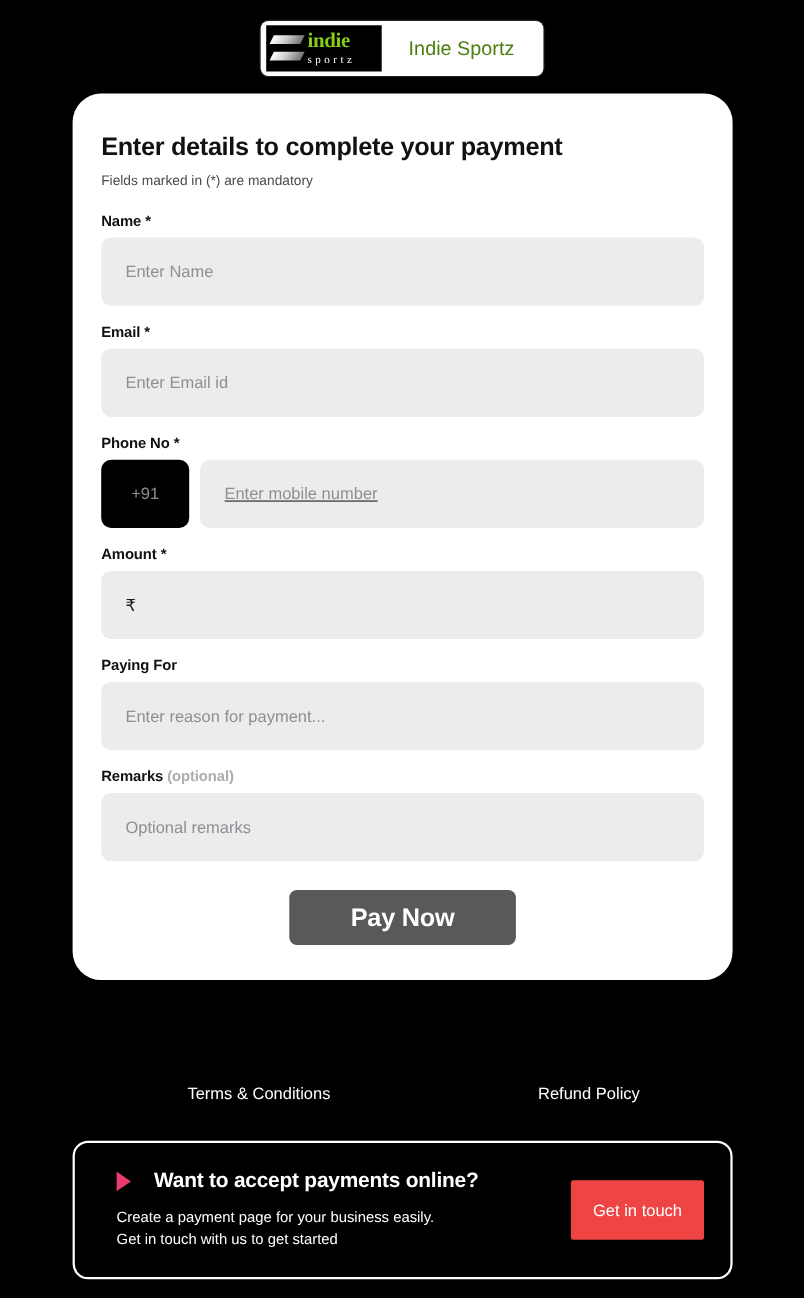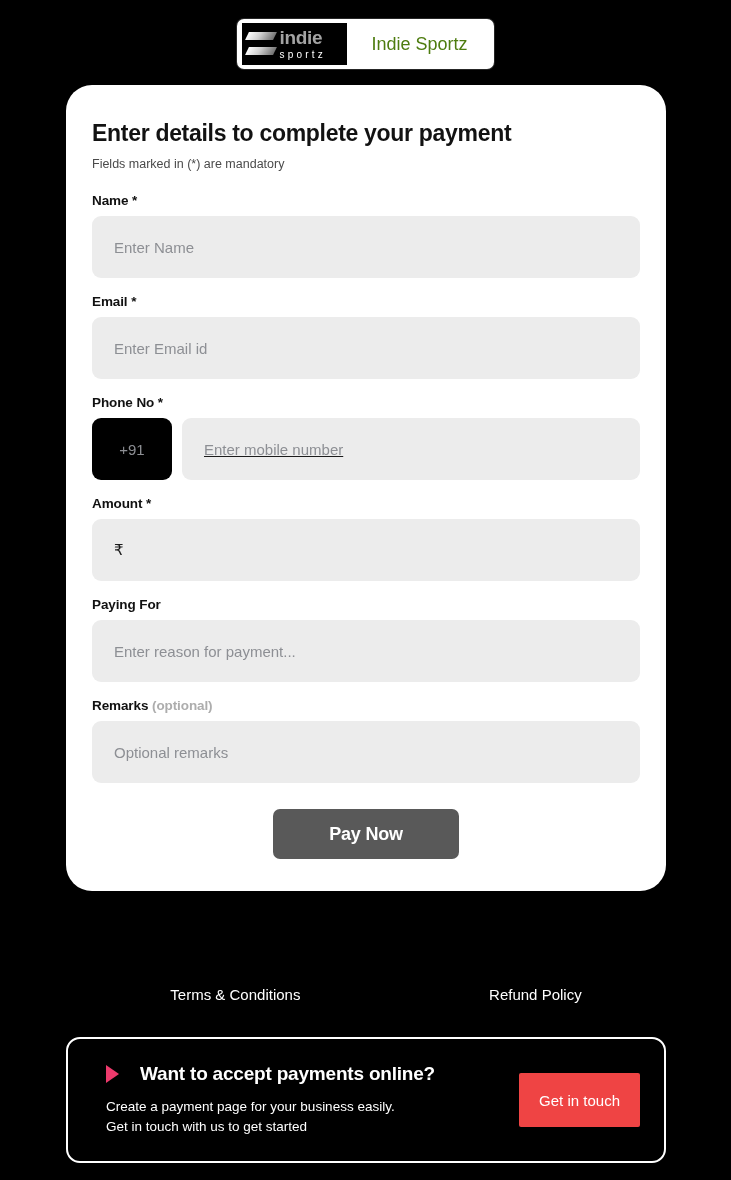--- a/index.html
+++ b/index.html
@@ -55,30 +55,30 @@
     transform: skewX(-26deg);
   }
   .slash.s1 { left: 5px;  top: 9px; }
   .slash.s2 { left: 5px;  top: 24px; }
   .logo-wordmark {
     position: absolute;
     left: 37px;
     top: 5px;
   }
   .logo-indie {
-    font-family: Liberation Sans, sans-serif;
+    font-family: Liberation Serif, serif;
     font-size: 19px;
     font-weight: 700;
-    color: #a3a3a3;
+    color: #84cc16;
     letter-spacing: -0.3px;
     line-height: 20px;
     display: block;
   }
   .logo-sportz {
-    font-family: Liberation Sans, sans-serif;
+    font-family: Liberation Serif, serif;
     font-size: 10px;
     font-weight: 400;
     color: #ffffff;
     letter-spacing: 3.2px;
     line-height: 12px;
     display: block;
     margin-top: 1px;
   }
   .brand-name {
     font-size: 18px;
@@ -177,21 +177,21 @@
   
   .pay-row {
     display: flex;
     justify-content: center;
     margin-top: 26px;
   }
   .pay-btn {
     background: #595959;
     color: #ffffff;
     font-family: "Liberation Sans", sans-serif;
-    font-size: 18px;
+    font-size: 23px;
     font-weight: 700;
     border: none;
     border-radius: 7px;
     padding: 0 56px;
     height: 50px;
     cursor: pointer;
     letter-spacing: -0.2px;
   }
 
   

